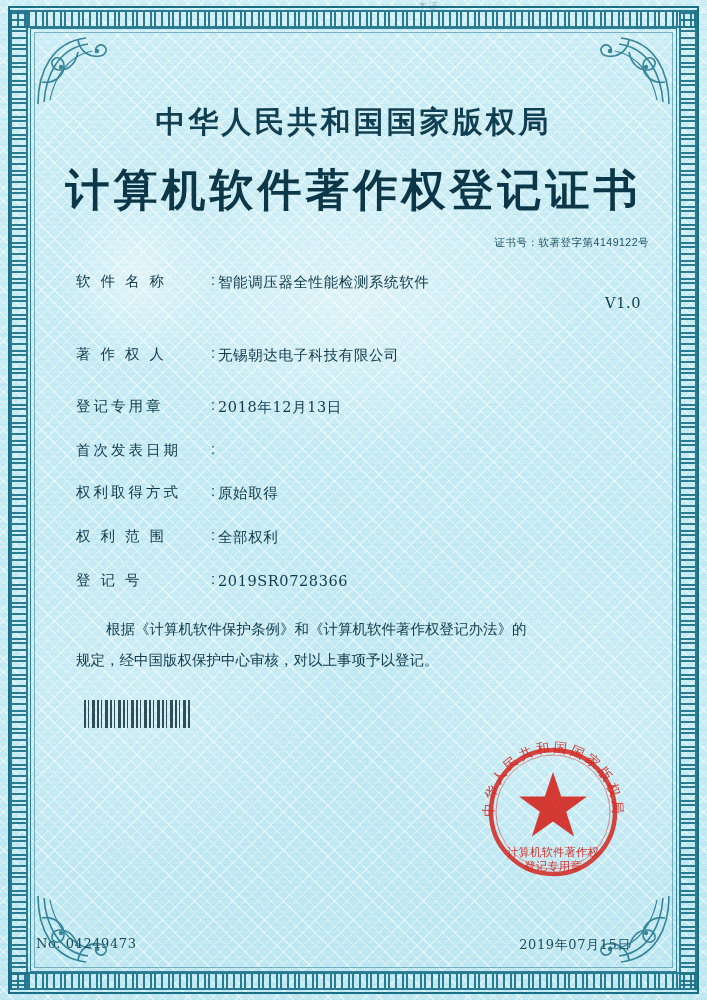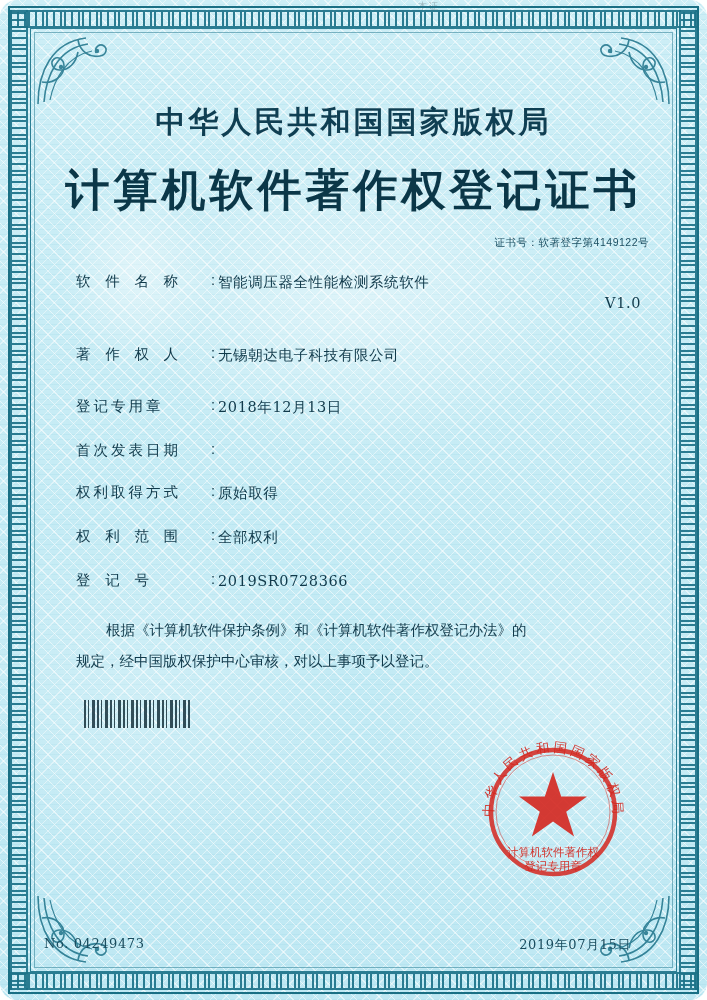--- a/index.html
+++ b/index.html
@@ -15,21 +15,20 @@
   }
 
   #certificate {
     position: relative;
     width: 707px;
     height: 1000px;
     background:
       linear-gradient(180deg, #cdeef6 0%, #c7ecf5 40%, #c2eaf4 70%, #bfe8f3 100%);
     box-sizing: border-box;
     overflow: hidden;
-    border-radius: 17px;
   }
 
   
   .texture {
     position: absolute;
     inset: 0;
     background-image:
       repeating-linear-gradient(45deg, rgba(255,255,255,0.55) 0 1px, rgba(255,255,255,0) 1px 9px),
       repeating-linear-gradient(-45deg, rgba(255,255,255,0.45) 0 1px, rgba(255,255,255,0) 1px 9px),
       repeating-linear-gradient(0deg, rgba(120,200,220,0.13) 0 1px, rgba(255,255,255,0) 1px 5px);
@@ -149,21 +148,21 @@
     display: flex;
     align-items: flex-start;
     margin-bottom: 23px;
     font-size: 14.5px;
     color: #10394a;
   }
   .field-label {
     width: 132px;
     flex: 0 0 132px;
     letter-spacing: 3px;
-    font-family: Liberation Mono, monospace;
+    font-family: Liberation Sans, sans-serif;
     white-space: nowrap;
   }
   .field-colon {
     flex: 0 0 10px;
     text-align: center;
   }
   .field-value {
     flex: 1 1 auto;
     font-family: "DejaVu Serif", "Liberation Serif", serif;
     letter-spacing: .6px;
@@ -171,21 +170,21 @@
   }
   .field-value .second-line {
     display: block;
     text-align: right;
   }
 
   .spacer-lg { height: 8px; }
 
   .para {
     padding: 0 38px 0 36px;
-    font-family: Liberation Sans, sans-serif;
+    font-family: Liberation Mono, monospace;
     font-size: 14.5px;
     color: #10394a;
     line-height: 2.1;
     text-align: justify;
   }
   .para .indent { display: inline-block; width: 30px; }
 
   
   .barcode {
     position: absolute;
@@ -206,21 +205,21 @@
     right: 78px;
     bottom: 112px;
     width: 152px;
     height: 152px;
     pointer-events: none;
   }
   .seal svg { width: 100%; height: 100%; display: block; }
 
   .footer {
     position: absolute;
-    left: 44px;
+    left: 36px;
     right: 36px;
     bottom: 46px;
     display: flex;
     justify-content: space-between;
     font-family: "DejaVu Serif", "Liberation Serif", serif;
     font-size: 13px;
     color: #1a4c5e;
   }
   .footer .no { letter-spacing: .6px; }
   .footer .date { letter-spacing: .6px; margin-right: 40px; }

